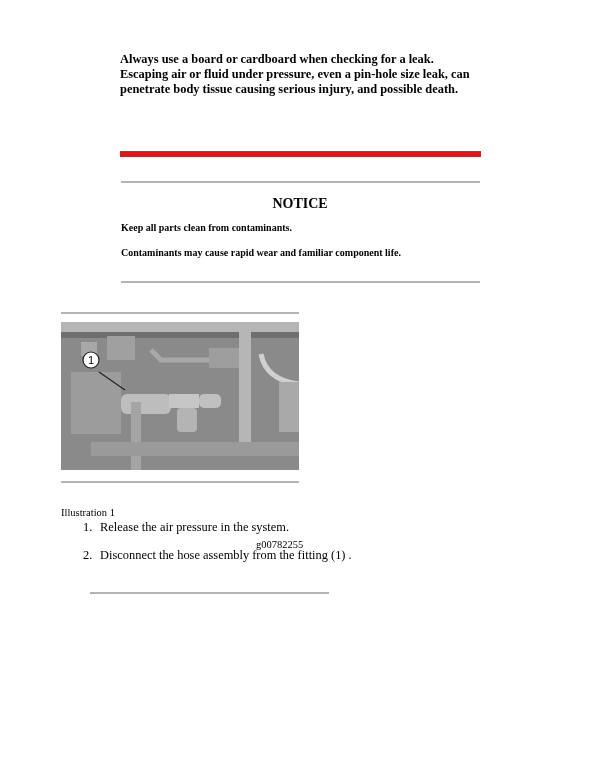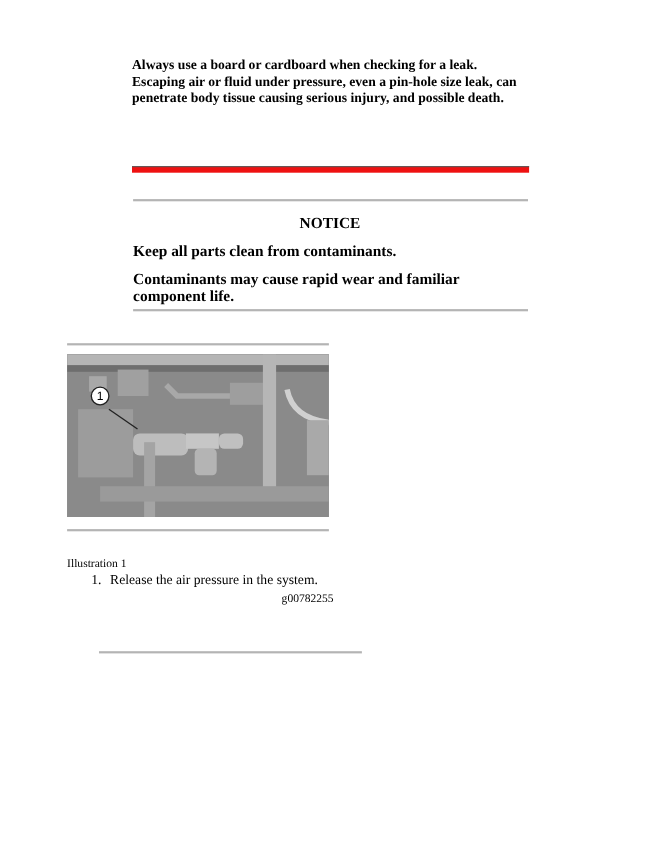--- a/index.html
+++ b/index.html
@@ -4,21 +4,21 @@
 <style>
   html, body { margin:0; padding:0; background:#ffffff; }
   body { width:600px; height:776px; position:relative; overflow:hidden;
          font-family:"Liberation Serif","DejaVu Serif",serif; color:#000; }
   .abs { position:absolute; }
   .warn-text { left:120px; top:52px; width:360px; font-weight:bold; font-size:12.4px; line-height:15px; }
   .warn-text p { margin:0 0 10px 0; }
   .red-bar { left:120px; top:151px; width:361px; height:5px; background:#ee1111; border-top:1px solid #5a5a5a; }
   .hr { background:#b4b4b4; height:2px; }
   .notice-title { left:120px; top:196px; width:360px; text-align:center; font-weight:bold; font-size:14px; }
-  .notice-line { left:121px; width:360px; font-weight:bold; font-size:14px; }
+  .notice-line { left:121px; width:360px; font-weight:bold; font-size:10px; }
   .photo { left:61px; top:322px; width:238px; height:148px; background:#8c8c8c; overflow:hidden; }
   .caption { font-size:10.5px; top:507px; }
   .steps { left:83px; top:520px; font-size:12.4px; }
   .step { margin:0 0 13px 0; }
   .step .num { display:inline-block; width:14px; }
 </style>
 </head>
 <body>
 
 <div class="abs warn-text">
@@ -59,15 +59,19 @@
 </div>
 <div class="abs hr" style="left:61px;top:481px;width:238px;"></div>
 <div class="abs caption" style="left:61px;">Illustration 1</div>
 <div class="abs caption" style="left:256px;margin-top:32px;">g00782255</div>
 
 <div class="abs steps">
   <div class="step">
     <span class="num">1.</span>
     <span>Release the air pressure in the system.</span>
   </div>
+  <div class="step">
+    <span class="num">2.</span>
+    <span>Disconnect the hose assembly from the fitting (1) .</span>
+  </div>
 </div>
 
 <div class="abs hr" style="left:90px;top:592px;width:239px;"></div>
 
 </body></html>

